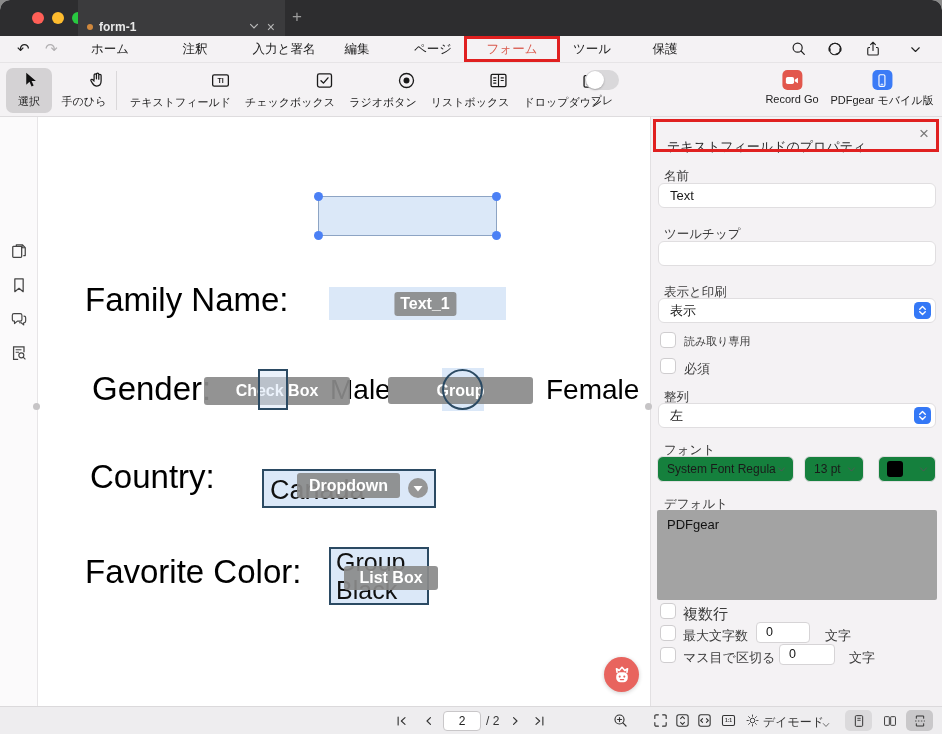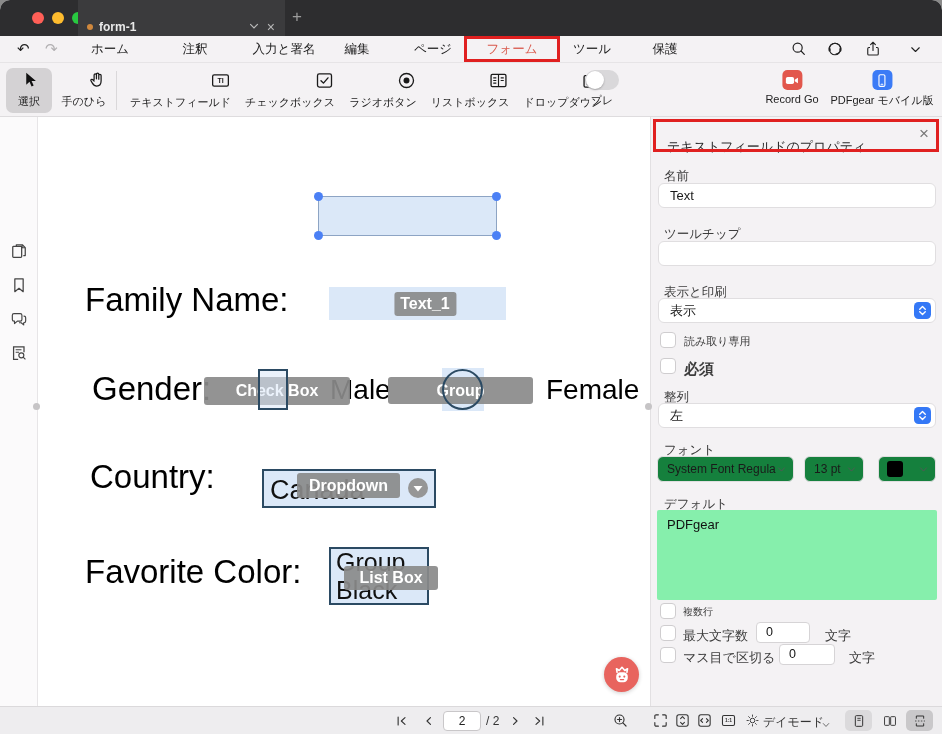--- a/index.html
+++ b/index.html
@@ -65,21 +65,21 @@
   .pinput{position:absolute;background:#fff;border:1px solid #e0dee0;border-radius:6px;height:25px;
           box-sizing:border-box;font-size:13px;color:#1a1a1a;line-height:23px;padding-left:11px;}
   .pselect{position:absolute;background:#fff;border:1px solid #e0dee0;border-radius:6px;height:25px;
            box-sizing:border-box;font-size:13px;color:#1a1a1a;line-height:23px;padding-left:11px;}
   .stepper{position:absolute;right:4px;top:3px;width:17px;height:17px;border-radius:4.5px;background:#3478f6;
            display:flex;align-items:center;justify-content:center;}
   .pcb{position:absolute;width:16px;height:16px;background:#fff;border:1px solid #cfcdcf;border-radius:4px;
        box-sizing:border-box;}
   .dropsm{position:absolute;background:#15803d;border:1px solid #e0dee0;border-radius:6px;height:26px;
           box-sizing:border-box;font-size:12px;color:#1a1a1a;display:flex;align-items:center;}
-  .ptextarea{position:absolute;background:#86efac;border-radius:2px;font-size:13px;color:#111;
+  .ptextarea{position:absolute;background:#a3a3a3;border-radius:2px;font-size:13px;color:#111;
              padding:7px 10px;box-sizing:border-box;}
   .smallin{position:absolute;background:#fff;border:1px solid #d6d4d6;border-radius:4px;height:21px;
            box-sizing:border-box;font-size:12.5px;color:#111;line-height:19px;padding-left:9px;}
   
   .statusbar{position:absolute;left:0;top:706px;width:942px;height:28px;background:#eeedef;
              border-top:1px solid #dbd9db;box-sizing:border-box;}
   .sbtn{position:absolute;top:3px;width:27px;height:21px;border-radius:5px;display:flex;
         align-items:center;justify-content:center;}
   .pginput{position:absolute;background:#fff;border:1px solid #c9c7c9;border-radius:4px;
            text-align:center;font-size:12px;color:#222;}
@@ -426,21 +426,21 @@
       <span class="stepper">
           <svg width="13" height="13">
             <use href="#s-stepper"></use>
           </svg>
         </span>
     </div>
 
     <span class="pcb" style="left:9px;top:215px;"></span>
     <span class="plabel" style="left:33px;top:217px;font-size:11px;">読み取り専用</span>
     <span class="pcb" style="left:9px;top:241px;"></span>
-    <span class="plabel" style="left:33px;top:243px;font-size:15px;font-weight:bold;">必須</span>
+    <span class="plabel" style="left:33px;top:243px;font-size:13px;">必須</span>
 
     <span class="plabel" style="left:13px;top:272px;">整列</span>
     <div class="pselect" style="left:7px;top:286px;width:278px;">
       <span>左</span>
       <span class="stepper">
           <svg width="13" height="13">
             <use href="#s-stepper"></use>
           </svg>
         </span>
     </div>
@@ -463,21 +463,21 @@
       <span style="flex:1;"></span>
       <svg width="11" height="11">
           <use href="#s-chevsm"></use>
         </svg>
     </div>
 
     <span class="plabel" style="left:13px;top:379px;">デフォルト</span>
     <div class="ptextarea" style="left:6px;top:393px;width:280px;height:90px;">PDFgear</div>
 
     <span class="pcb" style="left:9px;top:486px;"></span>
-    <span class="plabel" style="left:32px;top:488px;font-size:10px;">複数行</span>
+    <span class="plabel" style="left:32px;top:488px;font-size:15px;">複数行</span>
 
     <span class="pcb" style="left:9px;top:508px;"></span>
     <span class="plabel" style="left:32px;top:510px;font-size:13px;">最大文字数</span>
     <div class="smallin" style="left:105px;top:505px;width:54px;">0</div>
     <span class="plabel" style="left:174px;top:510px;font-size:13px;">文字</span>
 
     <span class="pcb" style="left:9px;top:530px;"></span>
     <span class="plabel" style="left:32px;top:532px;font-size:13px;">マス目で区切る</span>
     <div class="smallin" style="left:128px;top:527px;width:56px;">0</div>
     <span class="plabel" style="left:198px;top:532px;font-size:13px;">文字</span>

